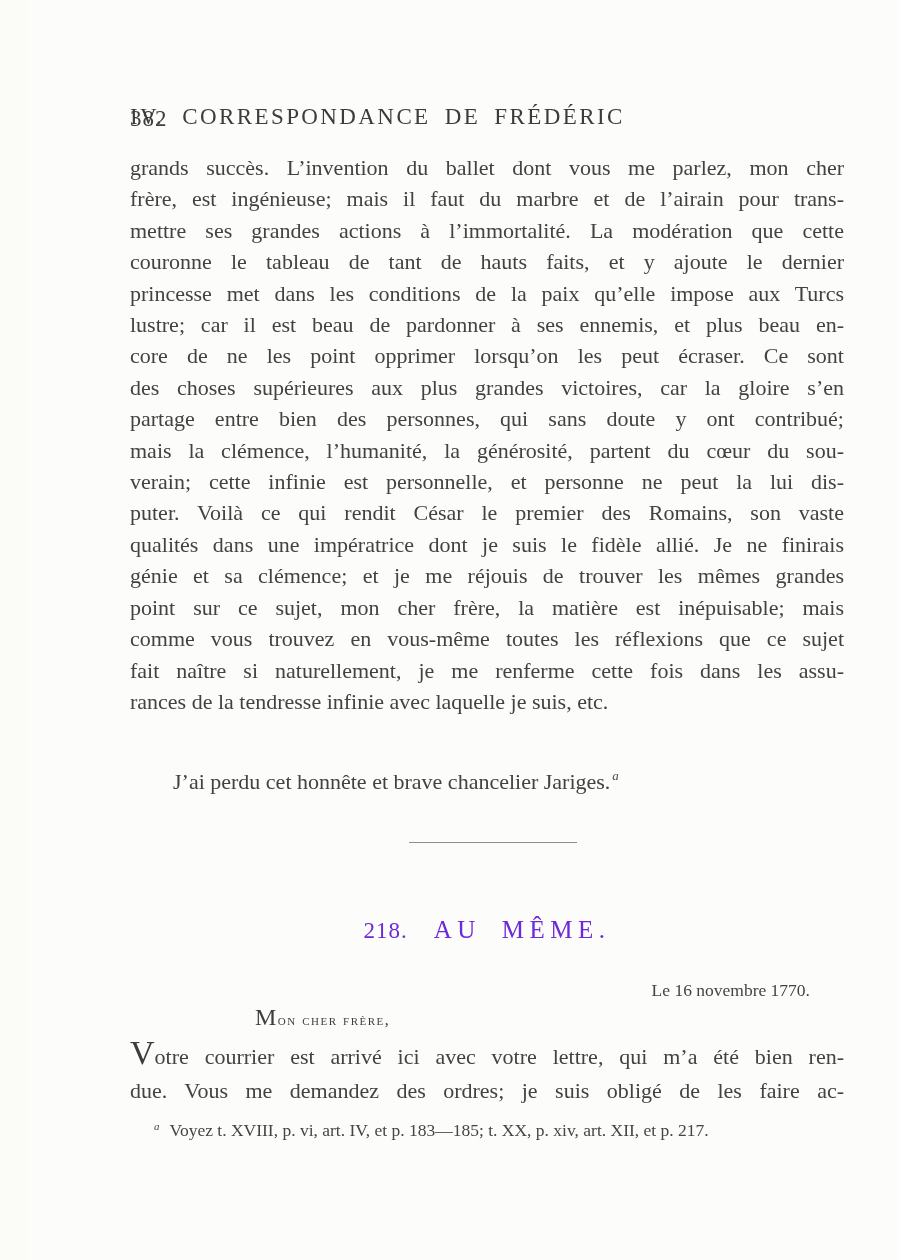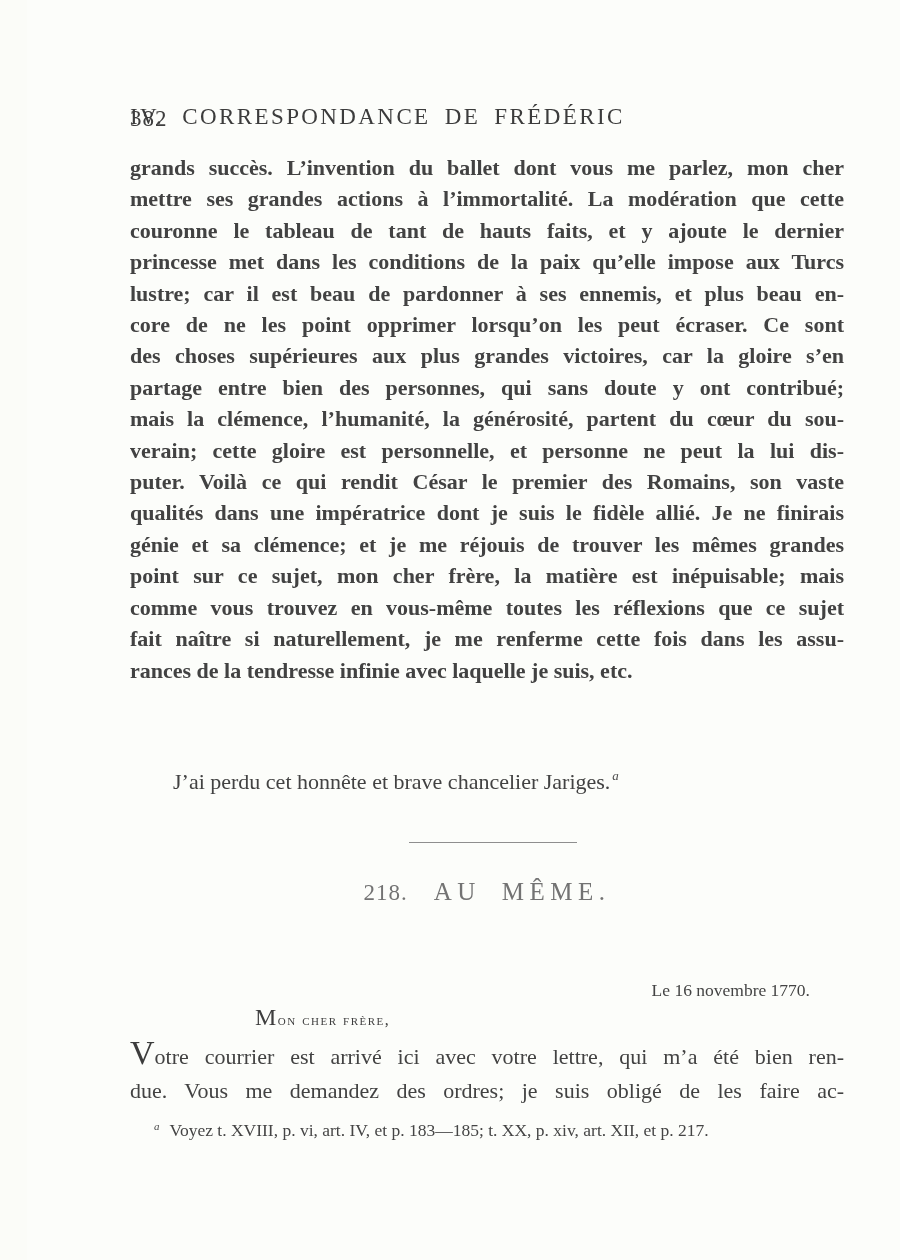--- a/index.html
+++ b/index.html
@@ -48,21 +48,20 @@
   .running-title .rt-numeral { margin-right: 18px; }
   
   .para-main {
     position: absolute;
     top: 152px;
     left: 103px;
     width: 714px;
     font-size: 22px;
     line-height: 31.4px;
     color: #424242;
-    font-weight: bold;
   }
   .jline {
     text-align: justify;
     text-align-last: justify;
     white-space: nowrap;
     overflow: visible;
   }
   .jline.last {
     text-align-last: left;
     white-space: normal;
@@ -90,26 +89,26 @@
     position: absolute;
     top: 842px;
     left: 382px;
     width: 168px;
     height: 0;
     border-top: 1.4px solid #8e8e8e;
   }
   
   .section-heading {
     position: absolute;
-    top: 878px;
+    top: 916px;
     left: 103px;
     width: 714px;
     text-align: center;
     white-space: nowrap;
-    color: #737373;
+    color: #6d28d9;
   }
   .section-number {
     font-size: 23px;
     letter-spacing: 1px;
     margin-right: 26px;
   }
   .section-title {
     font-size: 25px;
     letter-spacing: 5.5px;
     word-spacing: 9px;
@@ -175,29 +174,30 @@
 
   <div class="header-row">
     <span class="page-number">382</span>
     <div class="running-title">
       <span class="rt-numeral">IV.</span><span>CORRESPONDANCE DE FRÉDÉRIC</span>
     </div>
   </div>
 
   <div class="para-main">
     <div class="jline">grands succès.  L’invention du ballet dont vous me parlez, mon cher</div>
+    <div class="jline">frère, est ingénieuse; mais il faut du marbre et de l’airain pour trans-</div>
     <div class="jline">mettre ses grandes actions à l’immortalité.  La modération que cette</div>
     <div class="jline">couronne le tableau de tant de hauts faits, et y ajoute le dernier</div>
     <div class="jline">princesse met dans les conditions de la paix qu’elle impose aux Turcs</div>
     <div class="jline">lustre; car il est beau de pardonner à ses ennemis, et plus beau en-</div>
     <div class="jline">core de ne les point opprimer lorsqu’on les peut écraser.  Ce sont</div>
     <div class="jline">des choses supérieures aux plus grandes victoires, car la gloire s’en</div>
     <div class="jline">partage entre bien des personnes, qui sans doute y ont contribué;</div>
     <div class="jline">mais la clémence, l’humanité, la générosité, partent du cœur du sou-</div>
-    <div class="jline">verain; cette gloire est personnelle, et personne ne peut la lui dis-</div>
+    <div class="jline">verain; cette infinie est personnelle, et personne ne peut la lui dis-</div>
     <div class="jline">puter.  Voilà ce qui rendit César le premier des Romains, son vaste</div>
     <div class="jline">qualités dans une impératrice dont je suis le fidèle allié.  Je ne finirais</div>
     <div class="jline">génie et sa clémence; et je me réjouis de trouver les mêmes grandes</div>
     <div class="jline">point sur ce sujet, mon cher frère, la matière est inépuisable; mais</div>
     <div class="jline">comme vous trouvez en vous-même toutes les réflexions que ce sujet</div>
     <div class="jline">fait naître si naturellement, je me renferme cette fois dans les assu-</div>
     <div class="jline last">rances de la tendresse infinie avec laquelle je suis, etc.</div>
   </div>
 
   <div class="postscript">

